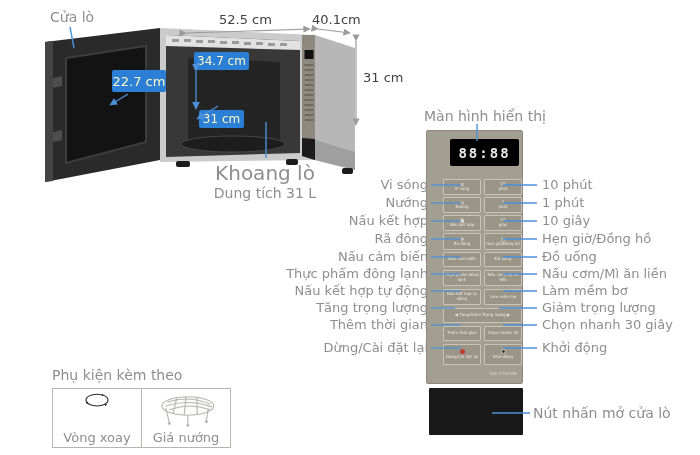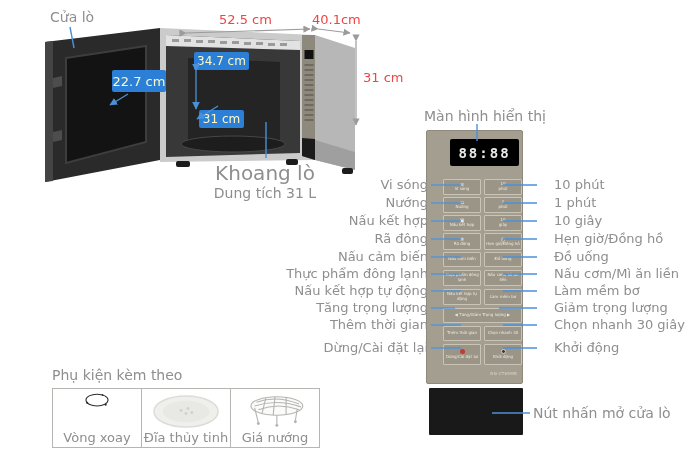--- a/index.html
+++ b/index.html
@@ -2,29 +2,29 @@
 <html><head>
 <meta charset="utf-8">
 <style>
   html,body{margin:0;padding:0;background:#fff;}
   .canvas{
     position:relative;width:700px;height:455px;background:#ffffff;overflow:hidden;
     font-family:"DejaVu Sans","Liberation Sans",sans-serif;color:#8e8e8e;
   }
   .abs{position:absolute;}
   .lbl{position:absolute;font-size:13px;color:#8e8e8e;white-space:nowrap;line-height:1.15;}
-  .dimlbl{position:absolute;font-size:13px;color:#ef4444;white-space:nowrap;}
+  .dimlbl{position:absolute;font-size:13px;color:#404040;white-space:nowrap;}
   .chip{
     position:absolute;background:#2b7fd7;color:#fef9c3;border-radius:2px;
     display:flex;align-items:center;justify-content:center;font-size:12px;white-space:nowrap;
   }
   .center-text{text-align:center;}
   
   .co-left{position:absolute;right:272px;text-align:right;font-size:13px;color:#8e8e8e;white-space:nowrap;}
-  .co-right{position:absolute;left:554px;text-align:left;font-size:13px;color:#8e8e8e;white-space:nowrap;}
+  .co-right{position:absolute;left:542px;text-align:left;font-size:13px;color:#8e8e8e;white-space:nowrap;}
   
   .panel{
     position:absolute;left:426px;top:130px;width:97px;height:254px;
     background:#a49e91;border:1px solid #8f897c;border-radius:2px;box-sizing:border-box;
   }
   .display{
     position:absolute;left:23px;top:8px;width:69px;height:27px;background:#000000;border-radius:2px;
     display:flex;align-items:center;justify-content:center;
     font-family:"DejaVu Sans Mono","Liberation Mono",monospace;
     font-size:14px;font-weight:bold;color:#e8e8e8;letter-spacing:2px;
@@ -253,31 +253,20 @@
     <div class="acc-cell">
       <svg width="72" height="38" viewBox="0 0 72 38">
         <ellipse cx="36" cy="18" rx="28" ry="15" fill="none" stroke="#2b2b2b" stroke-width="2.6"></ellipse>
         <circle cx="11" cy="25" r="2.6" fill="#2b2b2b"></circle>
         <circle cx="58" cy="30" r="2.6" fill="#2b2b2b"></circle>
         <circle cx="50" cy="4.5" r="2.2" fill="#2b2b2b"></circle>
       </svg>
       <span class="nm">Vòng xoay</span>
     </div>
     <div class="acc-cell">
-      <svg width="76" height="38" viewBox="0 0 76 38">
-        <ellipse cx="38" cy="19" rx="33" ry="16" fill="#efefec" stroke="#dcdcd8" stroke-width="1.5"></ellipse>
-        <ellipse cx="38" cy="19" rx="24" ry="11" fill="#e8e8e4"></ellipse>
-        <circle cx="33" cy="18" r="1.5" fill="#d2d2cd"></circle>
-          <circle cx="40" cy="16" r="1.5" fill="#d2d2cd"></circle>
-        <circle cx="38" cy="21" r="1.5" fill="#d2d2cd"></circle>
-          <circle cx="44" cy="20" r="1.5" fill="#d2d2cd"></circle>
-      </svg>
-      <span class="nm">Đĩa thủy tinh</span>
-    </div>
-    <div class="acc-cell">
       <svg width="76" height="40" viewBox="0 0 76 40">
         <g stroke="#b4b4b0" stroke-width="1.2" fill="none">
           <ellipse cx="40" cy="14" rx="28" ry="10" fill="#fbfbfa"></ellipse>
           <path d="M16,16 L20,32 M62,17 L60,30 M40,24 L40,34"></path>
           <path d="M18,10 Q40,2 64,12 M16,14 Q40,6 66,15 M20,18 Q42,10 64,18"></path>
           <path d="M28,5.5 L24,22 M38,4 L36,24 M50,4.5 L50,23"></path>
         </g>
         <circle cx="20" cy="33" r="1.6" fill="#b4b4b0"></circle>
         <circle cx="60" cy="31" r="1.6" fill="#b4b4b0"></circle>
         <circle cx="40" cy="35" r="1.6" fill="#b4b4b0"></circle>

